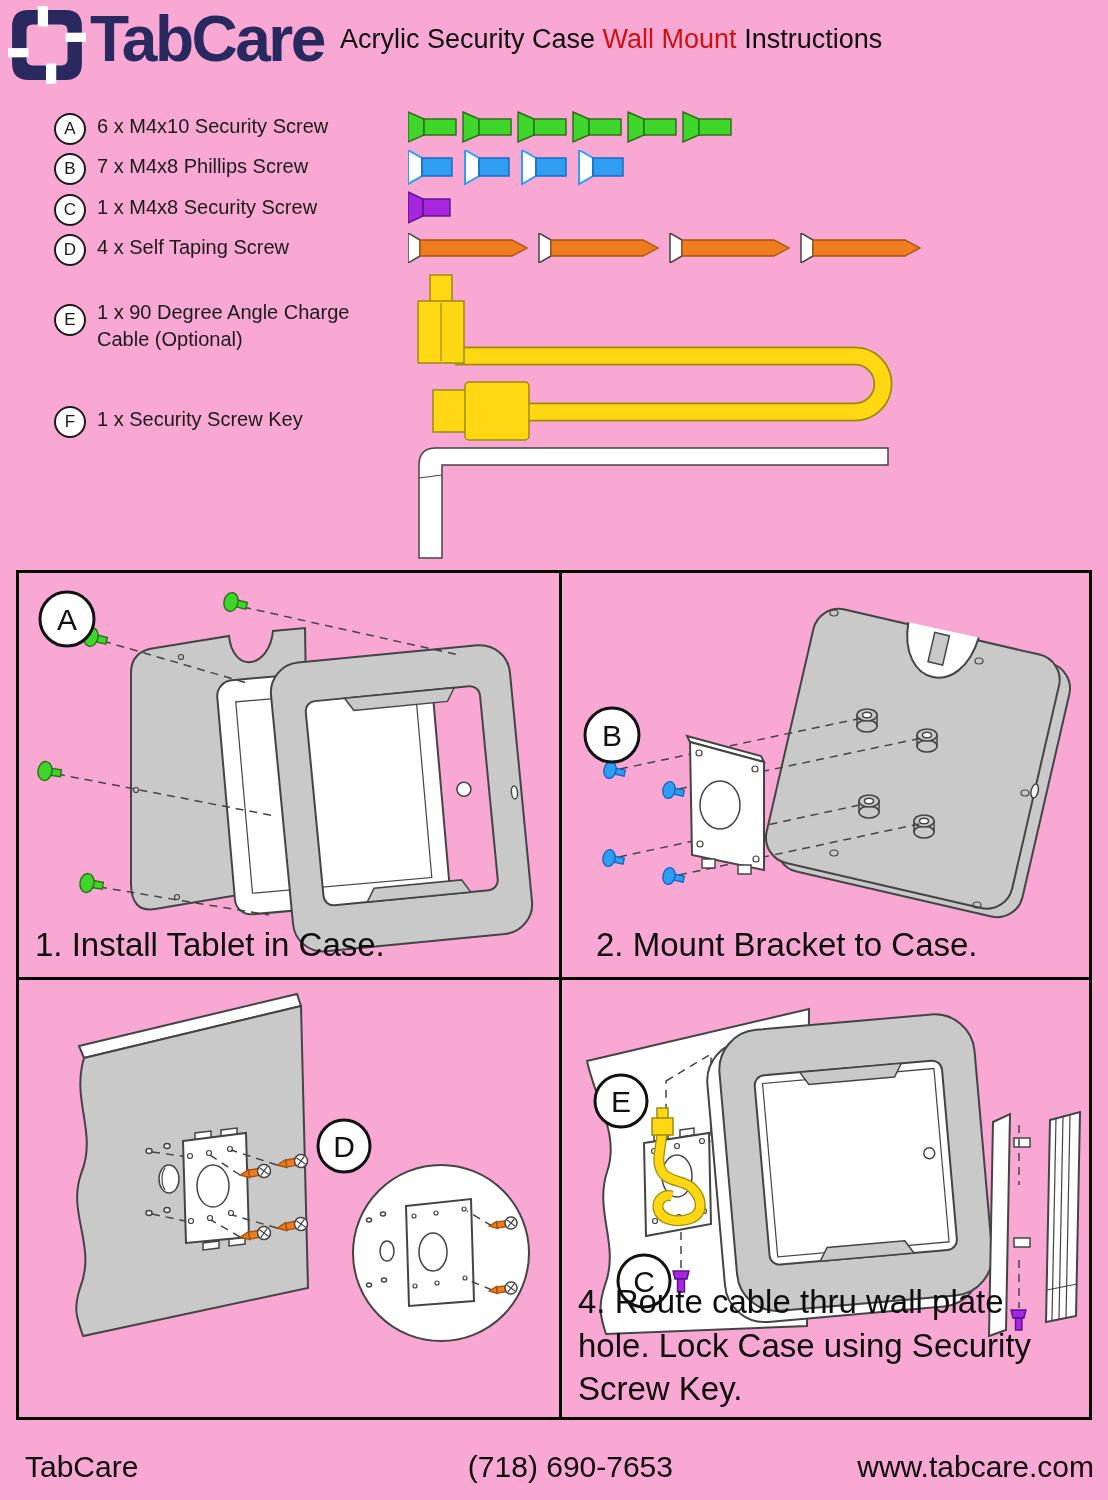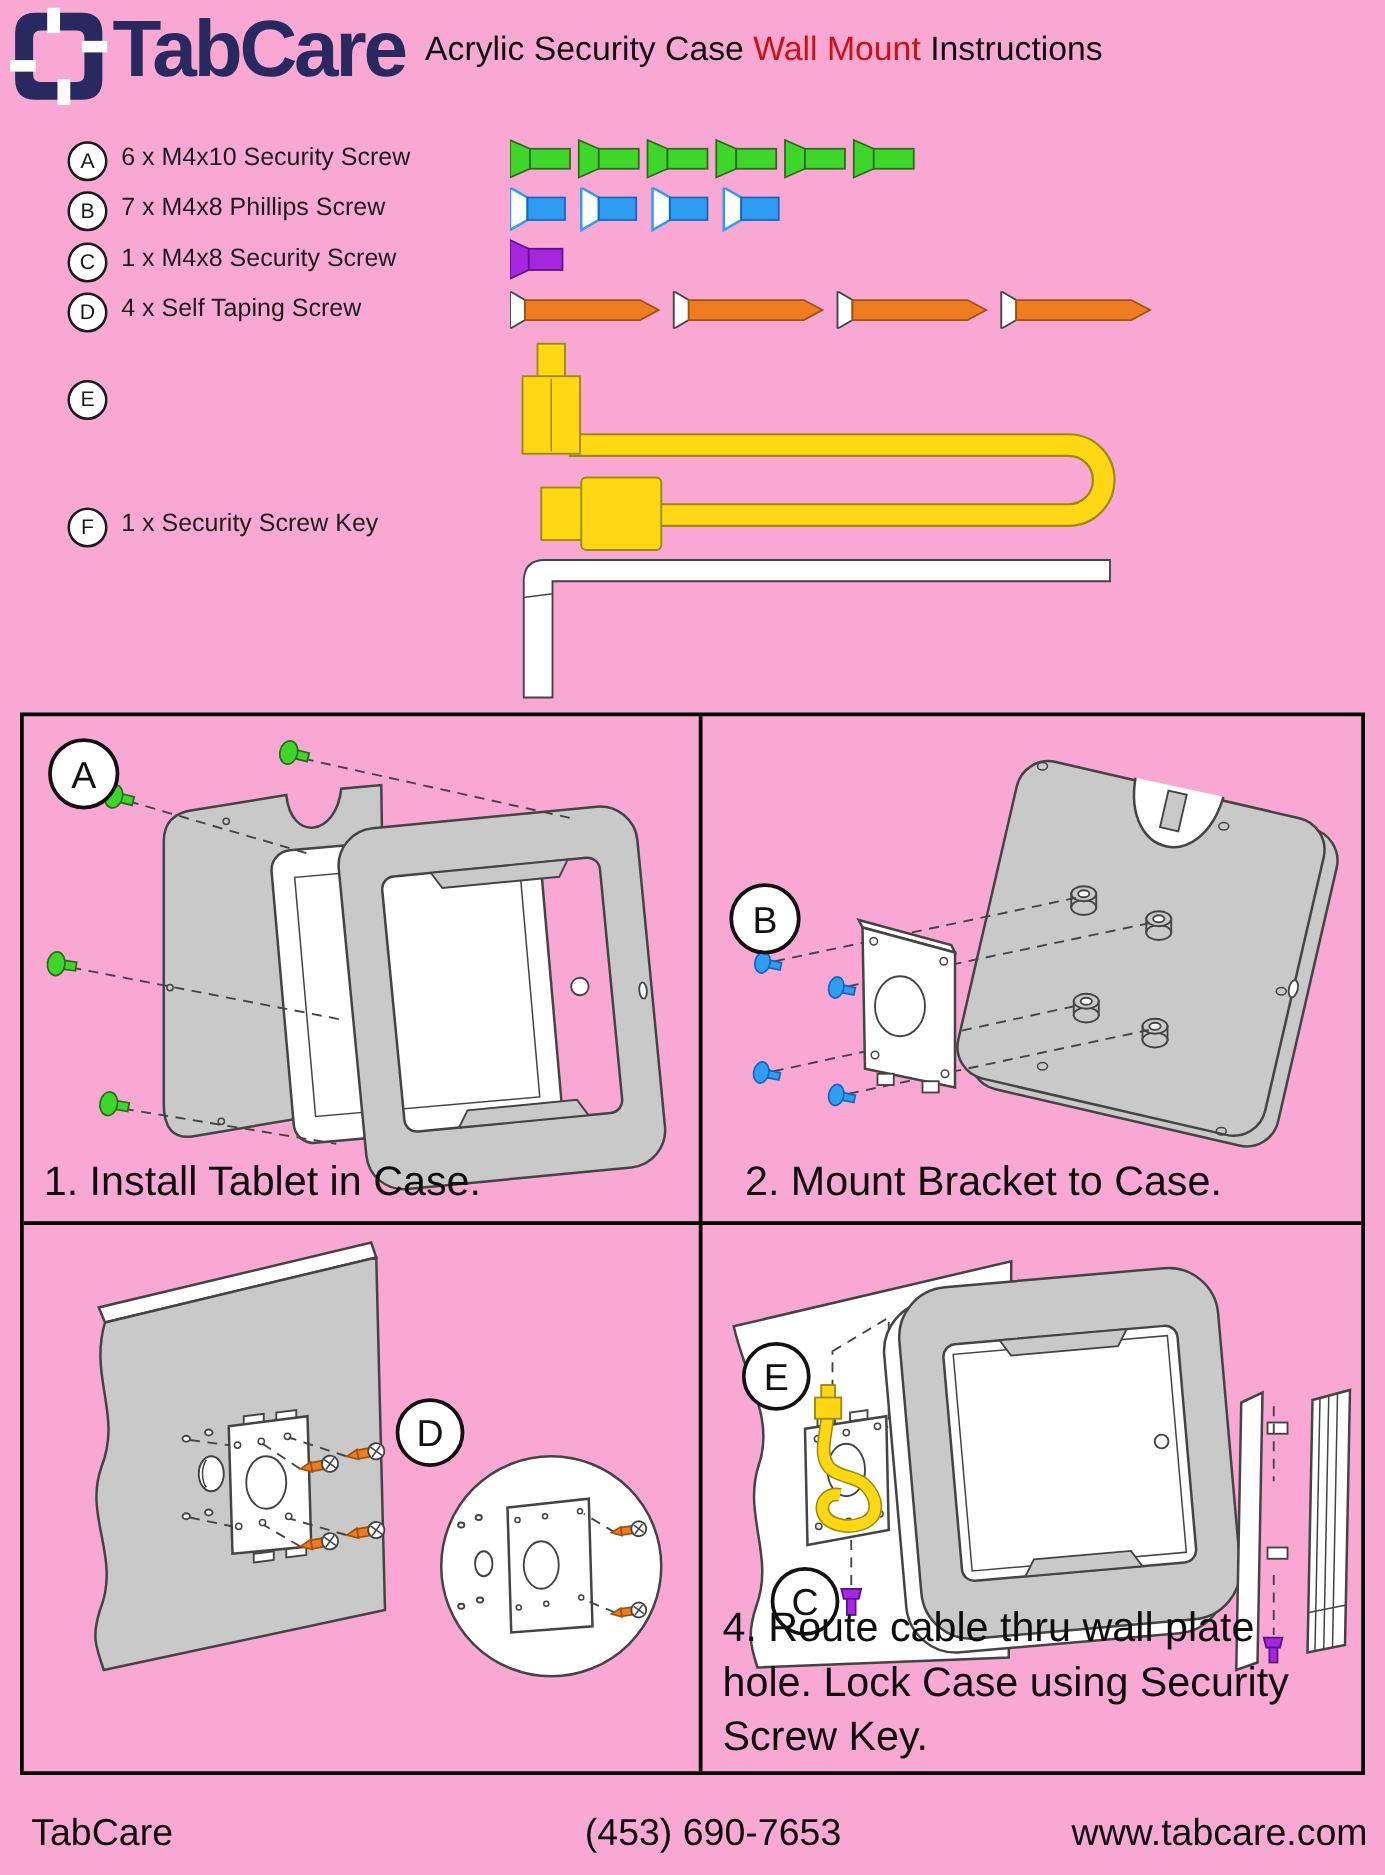--- a/index.html
+++ b/index.html
@@ -145,20 +145,21 @@
           <path class="white1" d="M0,0 L12,7 L12,23 L0,30 Z"></path>
           <path class="f-orange" d="M12,7 H104 L119,15 L104,23 H12 Z"></path>
         </g>
       <g transform="translate(393 0)">
           <path class="white1" d="M0,0 L12,7 L12,23 L0,30 Z"></path>
           <path class="f-orange" d="M12,7 H104 L119,15 L104,23 H12 Z"></path>
         </g>
     </svg>
 
     <div class="badge" style="left:54px;top:209px;">E</div>
+    <div class="plabel" style="left:97px;top:204px;width:285px;">1 x 90 Degree Angle Charge Cable (Optional)</div>
     <svg class="pgfx" style="left:405px;top:175px;" width="505" height="185" viewBox="0 0 505 185">
       <path class="cable-u" d="M50,86 H450 A28,28 0 0 1 450,142 H124"></path>
       <path class="cable-o" d="M50,86 H450 A28,28 0 0 1 450,142 H124"></path>
       <rect class="f-yellow" x="25" y="5" width="22" height="28"></rect>
       <rect class="f-yellow" x="13" y="31" width="46" height="62"></rect>
       <line x1="36" y1="33" x2="36" y2="91" stroke="#9b8b10" stroke-width="1.2"></line>
       <rect class="f-yellow" x="28" y="120" width="34" height="42"></rect>
       <rect class="f-yellow" x="60" y="112" width="64" height="58" rx="4"></rect>
     </svg>
 
@@ -464,17 +465,17 @@
         <text class="badge-t" x="59" y="132">E</text>
         <circle class="badge-c" cx="82" cy="301" r="26"></circle>
         <text class="badge-t" x="82" y="312">C</text>
       </svg>
       <div class="cap" style="bottom:6px;width:498px;">4. Route cable thru wall plate hole. Lock Case using Security Screw Key.</div>
     </div>
   </div>
 
   <div class="footer">
     <span class="fl">TabCare</span>
-    <span class="fc">(453) 690-7653</span>
+    <span class="fc">(718) 690-7653</span>
     <span class="fr">www.tabcare.com</span>
   </div>
 
 </div>
 
 </body></html>

